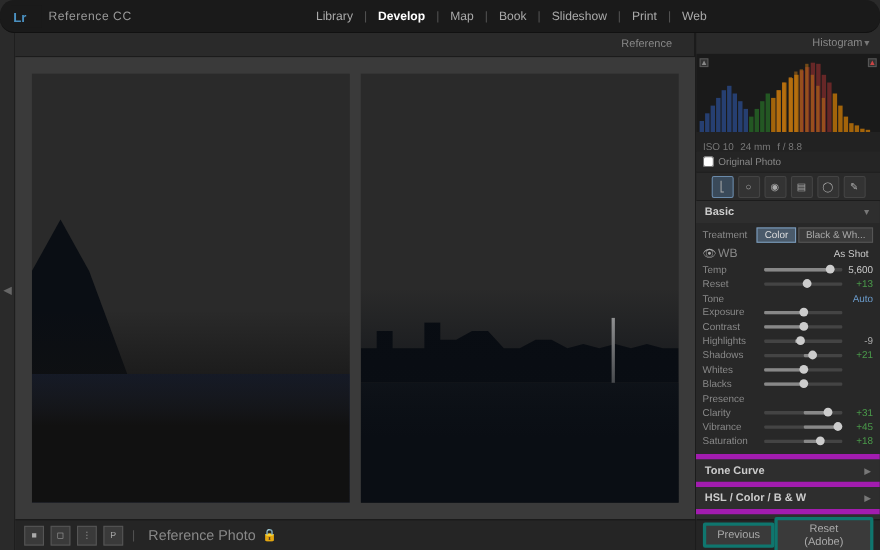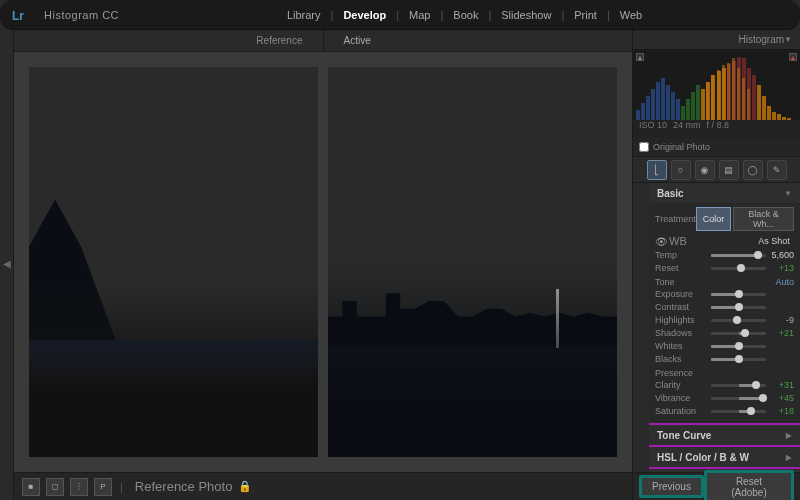--- a/index.html
+++ b/index.html
@@ -294,21 +294,21 @@
       width: 8px; height: 8px;
       background: #333;
       border: 1px solid #555;
       display: flex; align-items: center; justify-content: center;
       font-size: 7px; color: #c44;
     }
     #histogram-info {
       height: 18px;
       background: #222;
       display: flex;
-      align-items: flex-start;
+      align-items: flex-end;
       padding: 0 6px;
       gap: 6px;
       font-size: 9px;
       color: #777;
     }
     #histogram-checkbox-row {
       height: 18px;
       background: #252525;
       display: flex;
       align-items: center;
@@ -349,22 +349,21 @@
       flex: 1;
       overflow-y: auto;
       overflow-x: hidden;
     }
     #panels-scroll::-webkit-scrollbar { width: 6px; }
     #panels-scroll::-webkit-scrollbar-track { background: #222; }
     #panels-scroll::-webkit-scrollbar-thumb { background: #555; }
 
     
     .panel-section {
-      border-bottom: 2px solid #a21caf;
-      margin-left: 16px;
+      border-bottom: 5px solid #a21caf;
     }
     .panel-header {
       height: 20px;
       background: #2e2e2e;
       display: flex;
       align-items: center;
       padding: 0 8px;
       cursor: pointer;
       justify-content: space-between;
     }
@@ -500,21 +499,21 @@
 <body>
 
 <div id="top-bar">
   <div id="logo-area">
     <div id="lr-logo">
       <svg viewBox="0 0 28 20" xmlns="http://www.w3.org/2000/svg">
         <rect width="28" height="20" fill="#1a1a1a"></rect>
         <text x="2" y="15" font-size="12" font-weight="bold" fill="#4a90c0" font-family="Arial">Lr</text>
       </svg>
     </div>
-    <span id="app-name">Histogram CC</span>
+    <span id="app-name">Reference CC</span>
   </div>
   <div id="nav-menu">
     <span class="nav-item">Library</span>
     <span class="nav-separator">|</span>
     <span class="nav-item active">Develop</span>
     <span class="nav-separator">|</span>
     <span class="nav-item">Map</span>
     <span class="nav-separator">|</span>
     <span class="nav-item">Book</span>
     <span class="nav-separator">|</span>
@@ -528,21 +527,20 @@
 
 <div id="main-content">
 
   <div id="left-panel">
     <span id="left-arrow">▶</span>
   </div>
 
   <div id="center-area">
     <div id="view-header">
       <div id="reference-label">Reference</div>
-      <div id="active-label">Active</div>
     </div>
 
     <div id="photos-area">
 
       <div class="photo-panel">
         <div class="photo-placeholder ref-photo">
           <div class="ref-water"></div>
           <div class="ref-cliff"></div>
           <div class="ref-silhouette"></div>
         </div>

